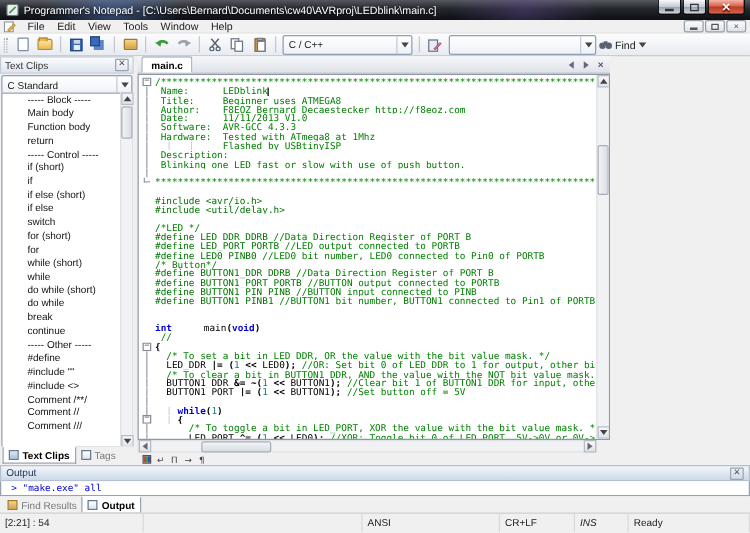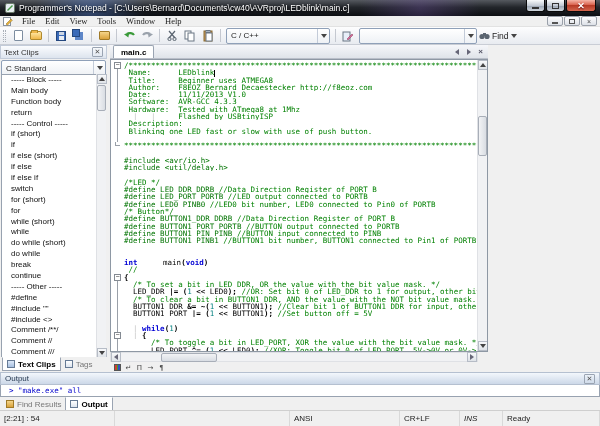--- a/index.html
+++ b/index.html
@@ -24,21 +24,21 @@
   .winbtn.min, .winbtn.max { width:19px; }
   .winbtn.close { width:30px; background:linear-gradient(#f5b6a8, #d9614c 45%, #b73b26 50%, #d4664e); color:#fff; font-size:9px; line-height:8px; }
   .glyph-min { width:7px; height:2px; background:#333; margin-top:4px; }
   .glyph-max { width:7px; height:6px; border:1px solid #333; }
   .glyph-x { color:#fff; font-size:9px; font-weight:bold; text-shadow:0 1px 1px #600; }
 
   
   .menubar { position:absolute; left:0; top:16px; width:600px; height:11px;
     background:#f0f0f0; border-bottom:1px solid #e2e2e2; display:flex; align-items:center; font-size:8.5px; color:#222; }
   .menubar .docicon { width:10px; height:9px; margin:0 4px 0 3px; }
-  .menu-item { padding:16px 5px; cursor:default;font-family:Liberation Serif, serif; }
+  .menu-item { padding:16px 5px; cursor:default; }
   .mdibtns { position:absolute; right:3px; top:0; display:flex; height:11px; }
   .mdibtn { width:16px; height:10px; margin-left:1px; border:1px solid #9aa0aa; border-radius:2px;
     background:linear-gradient(#fdfdfe,#dde1e7); display:flex; align-items:center; justify-content:center;
     font-size:7px; color:#444; }
   .mdib-min { width:6px; height:2px; background:#555; margin-top:4px; }
   .mdib-rest { width:6px; height:5px; border:1px solid #555; }
 
   
   .toolbar { position:absolute; left:0; top:27px; width:600px; height:18px;
     background:linear-gradient(#fdfdfe,#e8ebf0); border-bottom:1px solid #c9cdd5;
@@ -73,21 +73,21 @@
   
   .leftpanel { position:absolute; left:0; top:0; width:107px; height:327px; }
   .panel-header { height:14px; background:linear-gradient(#fbfcfe,#dde4ee); border:1px solid #c2cbd9;
     display:flex; align-items:center; font-size:8px; color:#333; padding:0 3px; }
   .panel-header .ph-title { flex:1; }
   .ph-x { width:11px; height:10px; border:1px solid #9aa4b2; background:linear-gradient(#f5f6f8,#dcе0e6);
     font-size:7px; line-height:8px; text-align:center; color:#555; border-radius:1px; }
   .clipcombo { margin:1px; }
   .clip-list { position:absolute; left:1px; top:29px; width:105px; height:284px; background:#fff;
     border:1px solid #98a2b0; overflow:hidden; }
-  .clip-item { height:10.9px; line-height:10.9px; font-size:8px; color:#111; padding-left:9px; white-space:nowrap; }
+  .clip-item { height:10.9px; line-height:10.9px; font-size:8px; color:#111; padding-left:20px; white-space:nowrap; }
   .vsb { position:absolute; right:0; top:0; width:10px; height:100%; background:#f1f2f4; border-left:1px solid #dfe1e5; }
   .sbbtn { width:10px; height:10px; background:linear-gradient(#f7f8fa,#dfe3e8); border:1px solid #b6bcc6;
     display:flex; align-items:center; justify-content:center; }
   .sbbtn.bottom { position:absolute; bottom:0; }
   .sbthumb { position:absolute; left:0; width:9px; background:linear-gradient(90deg,#f2f3f5,#d9dde3); border:1px solid #a8aeb8; border-radius:2px; }
   .panel-tabs { position:absolute; left:0; bottom:0; width:107px; height:15px; display:flex; align-items:flex-start; background:#f0f0f0; padding-left:2px; }
   .ptab { display:flex; align-items:center; height:14px; padding:0 4px; font-size:8px; color:#777; }
   .ptab.active { background:#fff; border:1px solid #9aa4b2; border-top:1px solid #fff; color:#000; font-weight:bold; }
   .tabicon { width:8px; height:8px; margin-right:3px; border:1px solid #667a94; background:linear-gradient(#dce8f8,#a8c0e0); }
   .tabicon.page { background:linear-gradient(#ffffff,#dde4ee); }
@@ -303,21 +303,20 @@
       <div class="clip-list" id="clip-list">
           <div class="clip-item">----- Block -----</div>
           <div class="clip-item">Main body</div>
           <div class="clip-item">Function body</div>
           <div class="clip-item">return</div>
           <div class="clip-item">----- Control -----</div>
           <div class="clip-item">if (short)</div>
           <div class="clip-item">if</div>
           <div class="clip-item">if else (short)</div>
           <div class="clip-item">if else</div>
-          <div class="clip-item">if else if</div>
           <div class="clip-item">switch</div>
           <div class="clip-item">for (short)</div>
           <div class="clip-item">for</div>
           <div class="clip-item">while (short)</div>
           <div class="clip-item">while</div>
           <div class="clip-item">do while (short)</div>
           <div class="clip-item">do while</div>
           <div class="clip-item">break</div>
           <div class="clip-item">continue</div>
           <div class="clip-item">----- Other -----</div>

